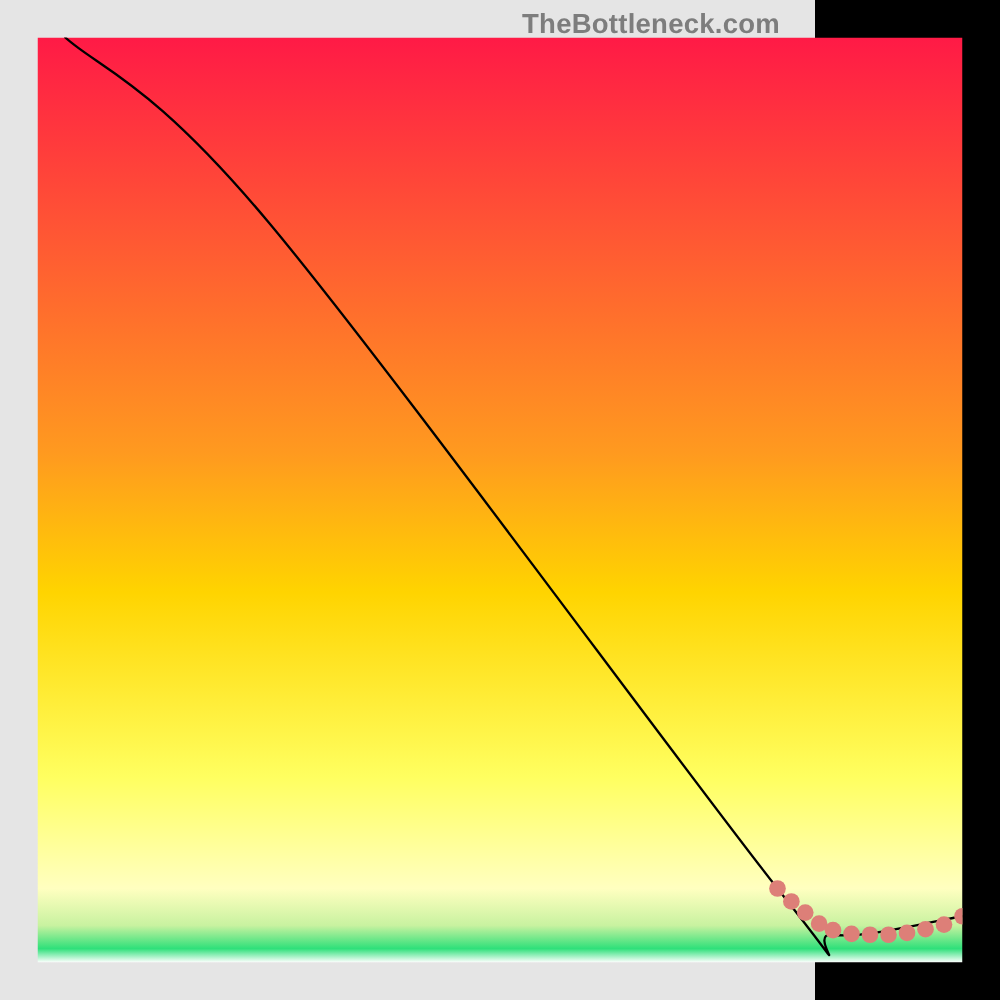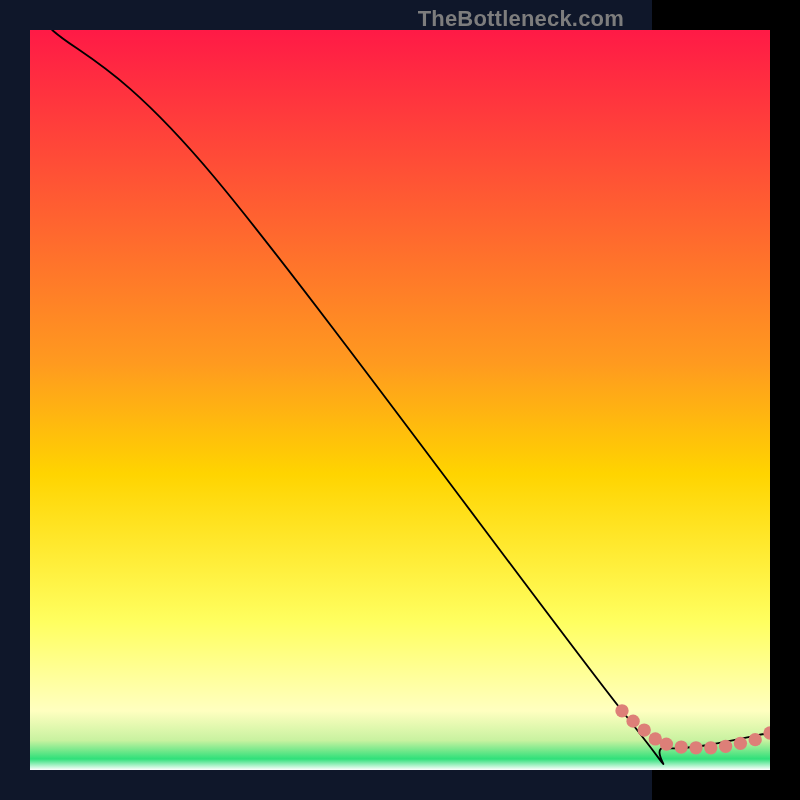--- a/index.html
+++ b/index.html
@@ -8,21 +8,21 @@
     width: 800px;
     height: 800px;
     background: #000;
     overflow: hidden;
     font-family: Arial, Helvetica, sans-serif;
   }
   .stage {
     position: relative;
     width: 652px;
     height: 800px;
-    background: #0f172a;
+    background: #e5e5e5;
   }
   .plot {
     position: absolute;
     left: 30px;
     top: 30px;
     width: 740px;
     height: 740px;
   }
   .plot .bg {
     position: absolute;

